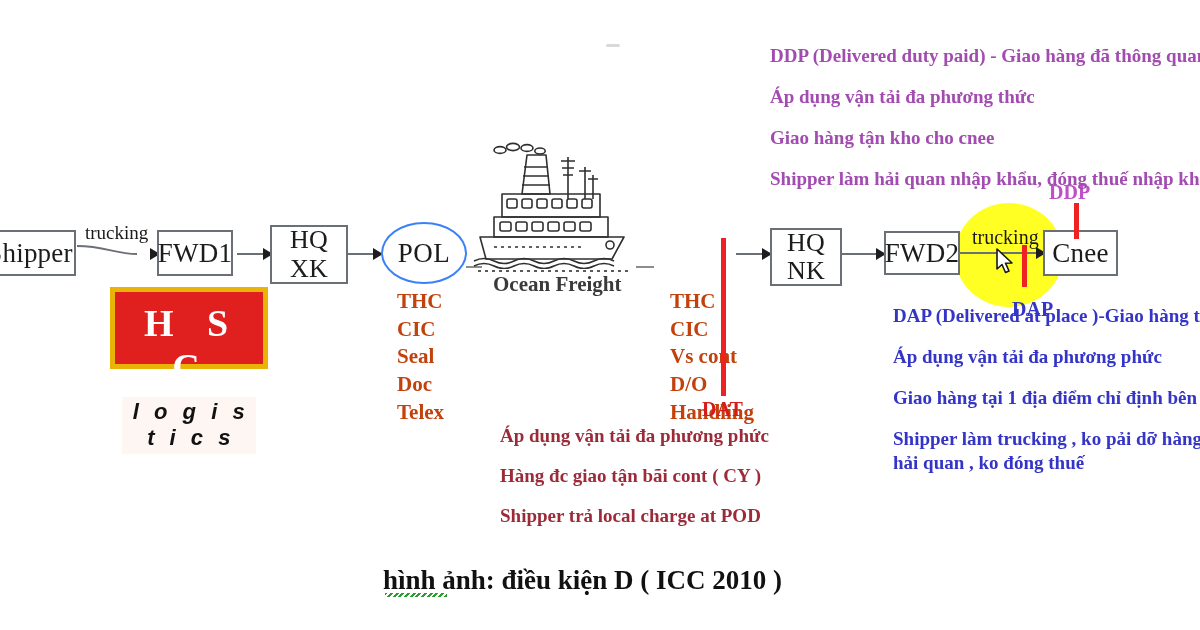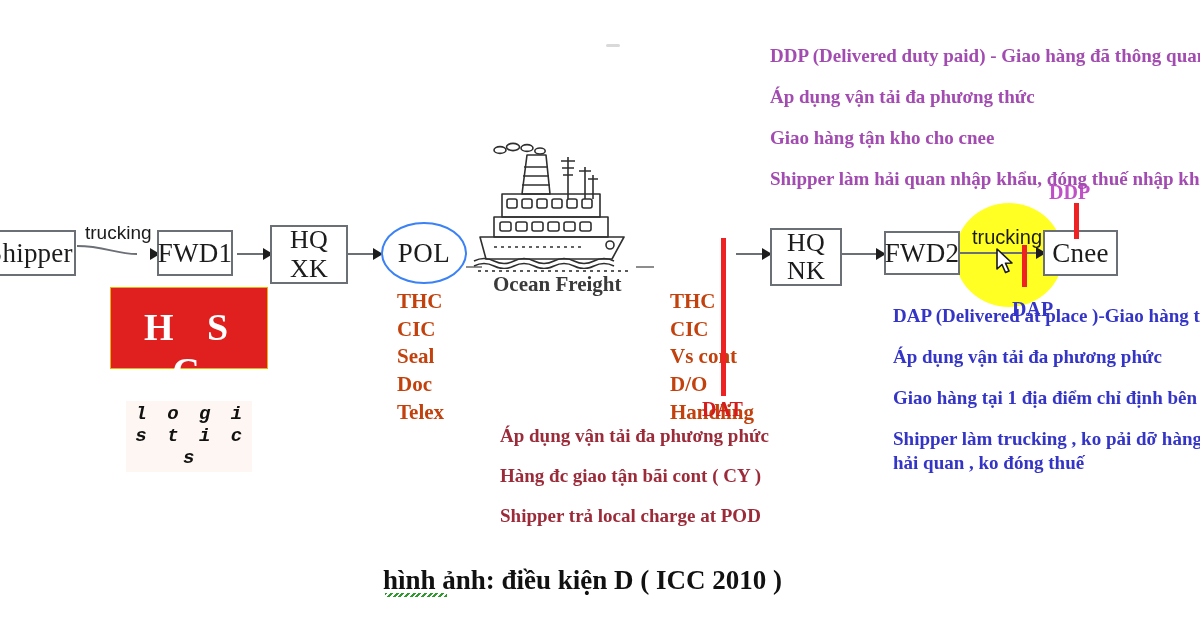--- a/index.html
+++ b/index.html
@@ -69,21 +69,21 @@
     border-left: 10px solid #1d1d1d;
   }
   .conn-curve {
     position: absolute;
     overflow: visible;
   }
 
   
   .lbl {
     position: absolute;
-    font-family: Liberation Sans, sans-serif;
+    font-family: Liberation Serif, serif;
     color: #1b1b1b;
     font-size: 19px;
     white-space: nowrap;
   }
   .charge-list {
     position: absolute;
     font-family: Liberation Serif, serif;
     font-size: 21px;
     color: #c2410c;
     line-height: 1.32;
@@ -95,44 +95,44 @@
     font-size: 21px;
     color: #3a3a3a;
     font-weight: 600;
     white-space: nowrap;
   }
 
   
   .hsc-logo {
     position: absolute;
     background: #e01f1f;
-    border: 1px solid #eab308;
+    border: 5px solid #eab308;
     box-sizing: border-box;
-    padding: 8px;
+    padding: 0;
   }
   .hsc-top {
     color: #ffffff;
     font-family: "Liberation Serif", "DejaVu Serif", serif;
     font-weight: 700;
     font-size: 38px;
     letter-spacing: 12px;
     text-align: center;
     padding: 9px 0 4px 6px;
   }
   .hsc-strip {
     background: #fdf6f3;
     margin: 4px 7px 7px 7px;
     text-align: center;
     color: #111111;
     font-style: italic;
     font-weight: 700;
-    font-size: 19px;
+    font-size: 22px;
     letter-spacing: 4.5px;
     padding: 2px 0 3px 4px;
-    font-family: Liberation Mono, monospace;
+    font-family: Liberation Sans, sans-serif;
   }
 
   
   .ship-wrap { position: absolute; }
 
   
   .ann-block { position: absolute; white-space: nowrap; }
   .ann-line {
     font-family: "Liberation Serif", "DejaVu Serif", serif;
     font-weight: 700;

